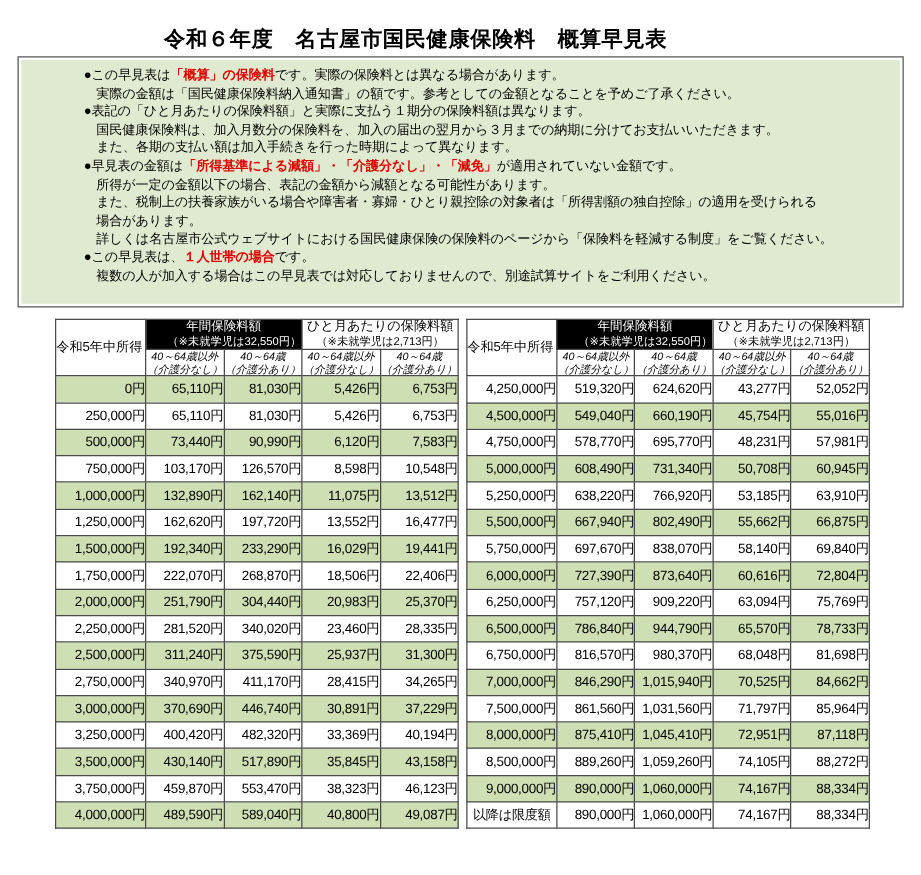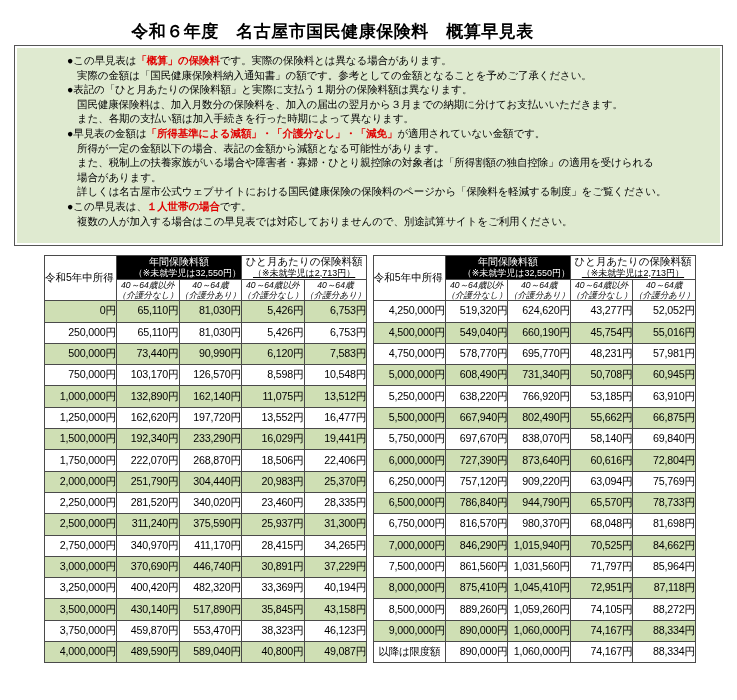--- a/index.html
+++ b/index.html
@@ -91,21 +91,21 @@
   }
   th.hdr-group-month {
     background: #ffffff;
     color: #000000;
     font-size: 10.5px;
     line-height: 11.5px;
     height: 27px;
     text-align: center;
     padding: 1px 0;
   }
-  th.hdr-group-month .sub { font-size: 9px; text-decoration: underline; }
+  th.hdr-group-month .sub { font-size: 9px; }
   th.hdr-group-year .sub  { font-size: 9px; text-align: right; }
 
   th.hdr-income {
     background: #ffffff;
     text-align: left;
     font-size: 10.5px;
     vertical-align: middle;
   }
   th.hdr-sub {
     background: #ffffff;

